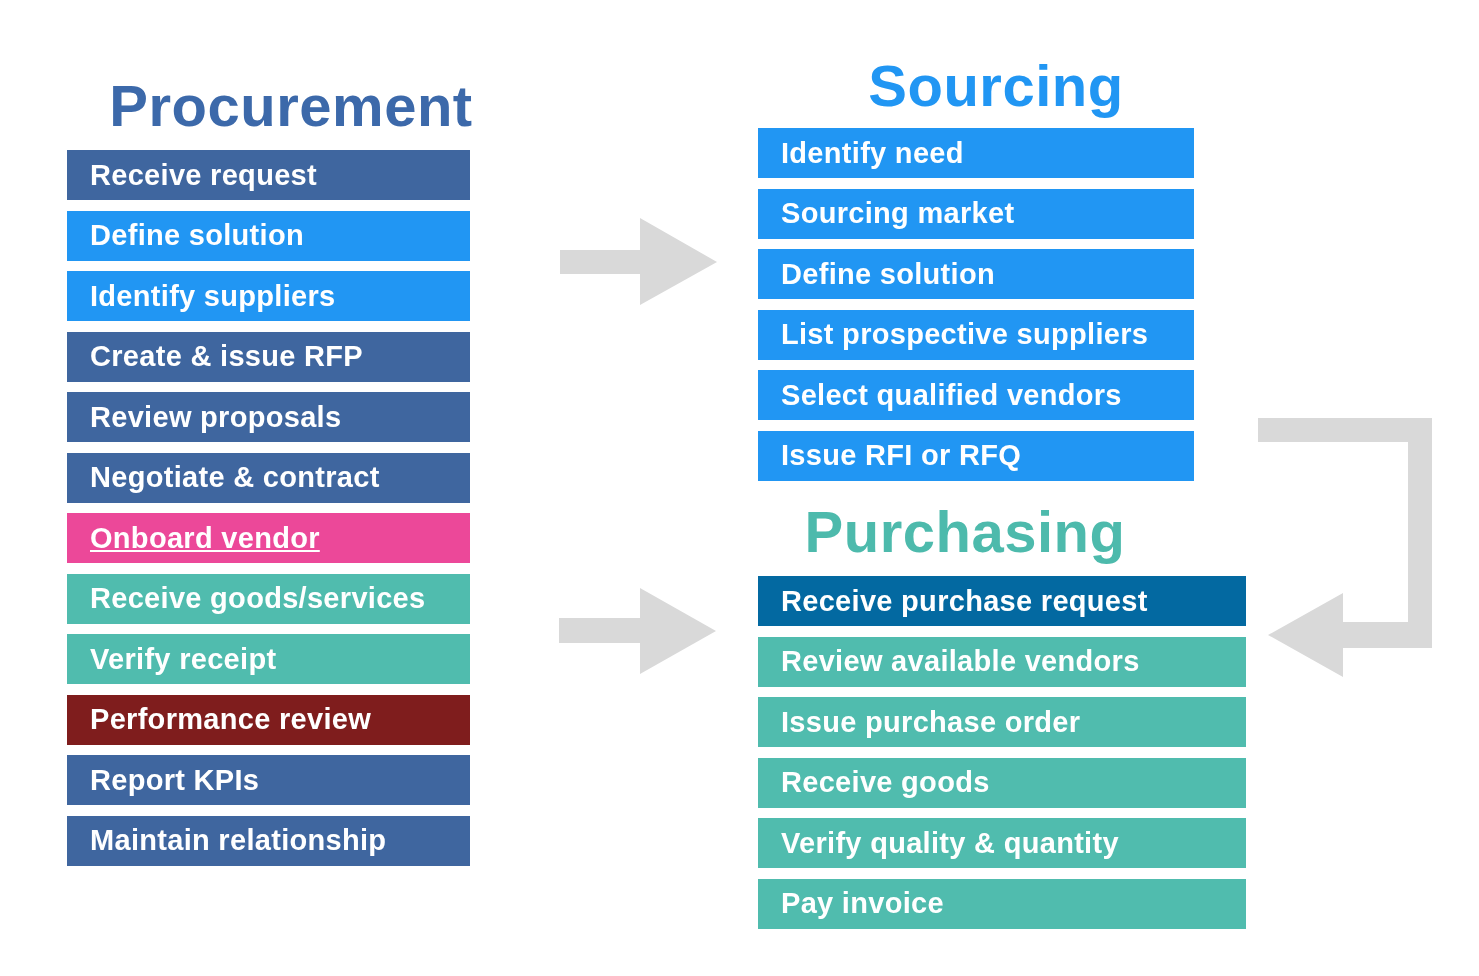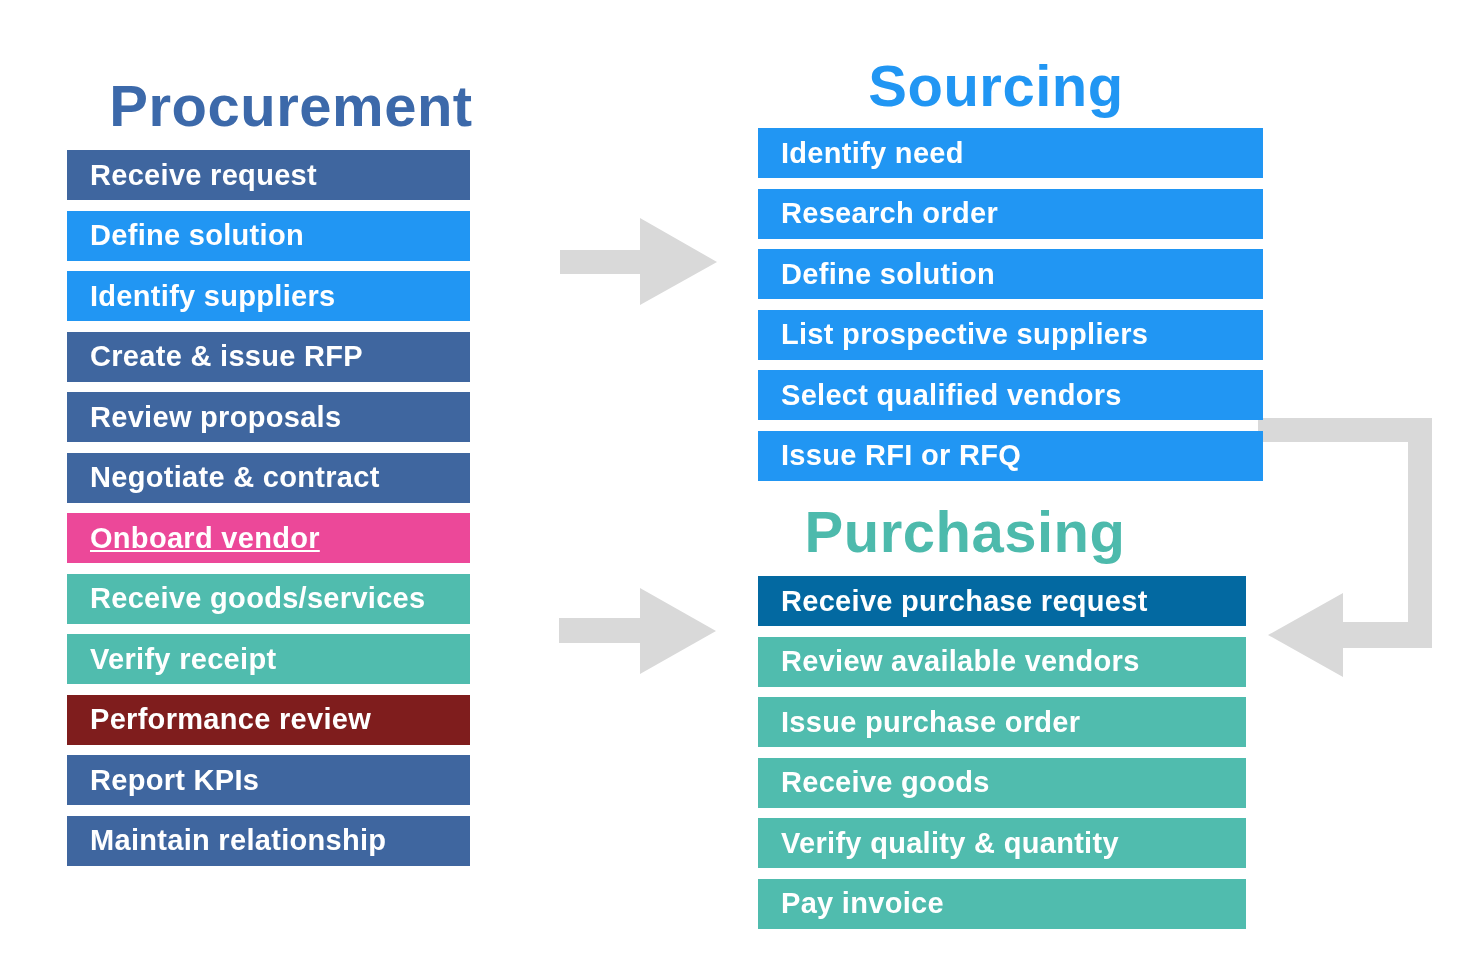--- a/index.html
+++ b/index.html
@@ -20,21 +20,21 @@
     line-height: 1.05;
     letter-spacing: 0.5px;
   }
   .title-procurement { left: 67px;  top: 76px;  width: 448px; }
   .title-sourcing    { left: 758px; top: 56px;  width: 476px; }
   .title-purchasing  { left: 721px; top: 502px; width: 488px; }
   .bars {
     position: absolute;
   }
   .bars-procurement { left: 67px;  top: 150px; width: 403px; }
-  .bars-sourcing    { left: 758px; top: 128px; width: 505px; }
+  .bars-sourcing    { left: 758px; top: 128px; width: 436px; }
   .bars-purchasing  { left: 758px; top: 576px; width: 488px; }
   .bar {
     height: 50px;
     margin-bottom: 10.5px;
     display: flex;
     align-items: center;
     padding-left: 23px;
     color: #ffffff;
     font-size: 29px;
     font-weight: 700;
@@ -75,21 +75,21 @@
     <div class="bar" style="background-color: rgb(80, 188, 174);">Verify receipt</div>
     <div class="bar" style="background-color: #7f1d1d;">Performance review</div>
     <div class="bar" style="background-color: rgb(63, 102, 159);">Report KPIs</div>
     <div class="bar" style="background-color: rgb(63, 102, 159);">Maintain relationship</div>
   </div>
 
   <div class="section-title title-sourcing" style="color: rgb(33, 150, 243);">Sourcing</div>
 
   <div class="bars bars-sourcing">
     <div class="bar" style="background-color: rgb(33, 150, 243);">Identify need</div>
-    <div class="bar" style="background-color: rgb(33, 150, 243);">Research order</div>
+    <div class="bar" style="background-color: rgb(33, 150, 243);">Sourcing market</div>
     <div class="bar" style="background-color: rgb(33, 150, 243);">Define solution</div>
     <div class="bar" style="background-color: rgb(33, 150, 243);">List prospective suppliers</div>
     <div class="bar" style="background-color: rgb(33, 150, 243);">Select qualified vendors</div>
     <div class="bar" style="background-color: rgb(33, 150, 243);">Issue RFI or RFQ</div>
   </div>
 
   <div class="section-title title-purchasing" style="color: rgb(77, 186, 172);">Purchasing</div>
 
   <div class="bars bars-purchasing">
     <div class="bar" style="background-color: #0369a1;">Receive purchase request</div>

